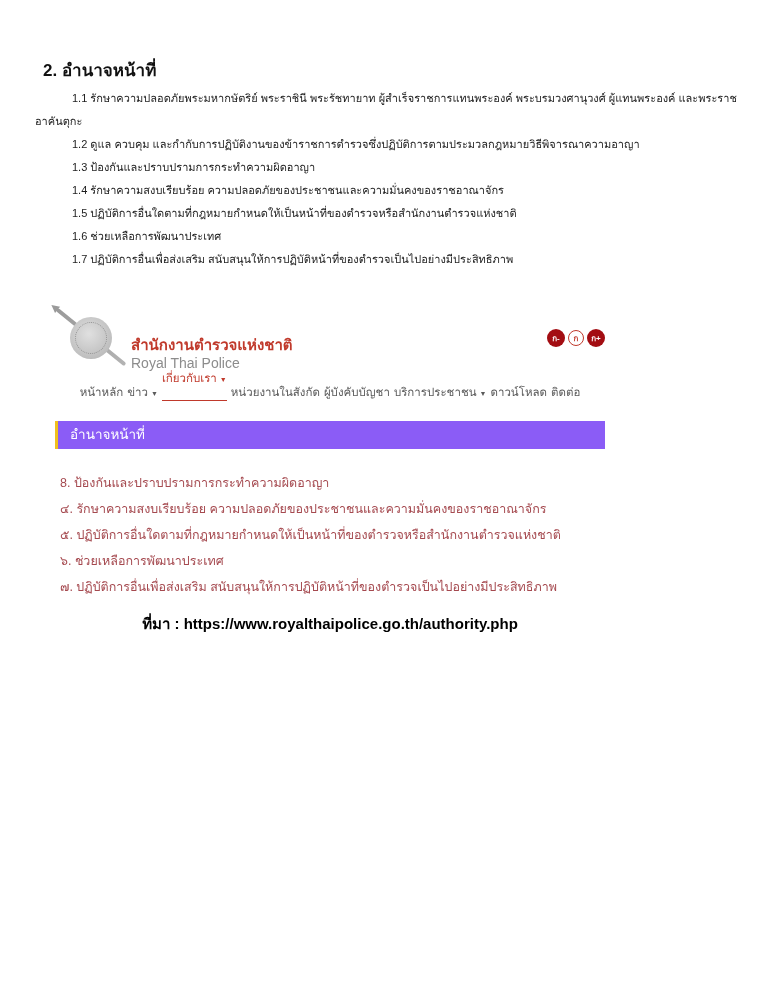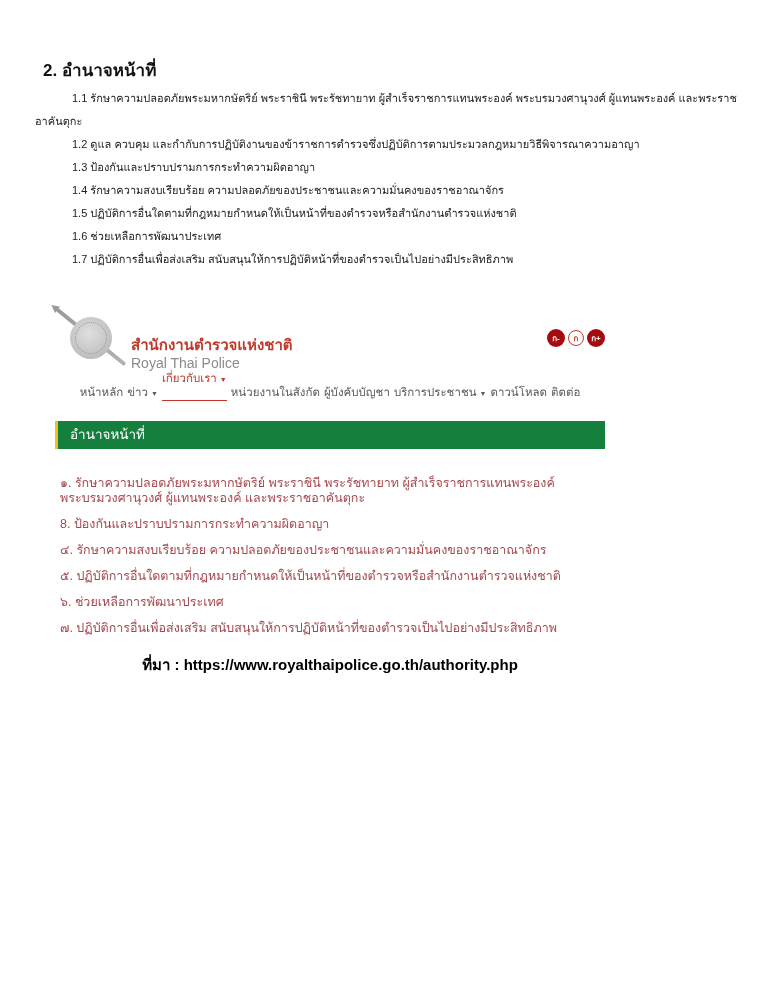--- a/index.html
+++ b/index.html
@@ -51,21 +51,21 @@
 
   .shot-nav {
     display:flex; justify-content:center; align-items:flex-end; gap:4px;
     font-size:11.5px; color:#5a5a5a; margin-top:2px; padding-bottom:11px;
   }
   .nav-link { color:#5a5a5a; text-decoration:none; display:inline-flex; align-items:center; gap:3px; cursor:pointer; white-space:nowrap; }
   .nav-link.active { color:#c0392b; border-bottom:1px solid #c0392b; padding-bottom:13px; }
   .caret { font-size:7px; line-height:1; position:relative; top:1px; }
 
   .shot-banner {
-    margin-top:9px; background:#15803d; border-left:3px solid #f0c01d;
+    margin-top:9px; background:#8b5cf6; border-left:3px solid #f0c01d;
     color:#ffffff; font-size:13.5px; height:28px; line-height:28px; padding-left:12px;
   }
 
   .duties { margin-top:27px; padding:0 4px 0 5px; }
   .duty { color:#a5494f; font-size:12.5px; line-height:15px; margin:0 0 11px 0; }
 
   .source-wrap { width:550px; margin:17px 0 0 55px; text-align:center; }
   .source { font-weight:bold; font-size:15px; color:#000;text-align:right; }
 </style>
 </head>
@@ -130,21 +130,20 @@
           <span>ดาวน์โหลด</span>
         </a>
       <a class="nav-link">
           <span>ติดต่อ</span>
         </a>
     </nav>
 
     <div class="shot-banner">อำนาจหน้าที่</div>
 
     <div class="duties">
-      <p class="duty">๑. รักษาความปลอดภัยพระมหากษัตริย์ พระราชินี พระรัชทายาท ผู้สำเร็จราชการแทนพระองค์ พระบรมวงศานุวงศ์ ผู้แทนพระองค์ และพระราชอาคันตุกะ</p>
       <p class="duty">8. ป้องกันและปราบปรามการกระทำความผิดอาญา</p>
       <p class="duty">๔. รักษาความสงบเรียบร้อย ความปลอดภัยของประชาชนและความมั่นคงของราชอาณาจักร</p>
       <p class="duty">๕. ปฏิบัติการอื่นใดตามที่กฎหมายกำหนดให้เป็นหน้าที่ของตำรวจหรือสำนักงานตำรวจแห่งชาติ</p>
       <p class="duty">๖. ช่วยเหลือการพัฒนาประเทศ</p>
       <p class="duty">๗. ปฏิบัติการอื่นเพื่อส่งเสริม สนับสนุนให้การปฏิบัติหน้าที่ของตำรวจเป็นไปอย่างมีประสิทธิภาพ</p>
     </div>
 
   </div>
 
   <div class="source-wrap">

